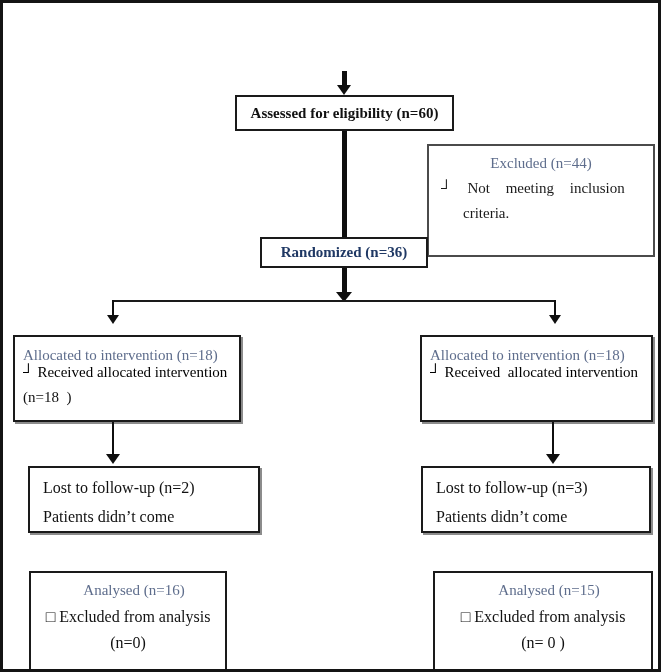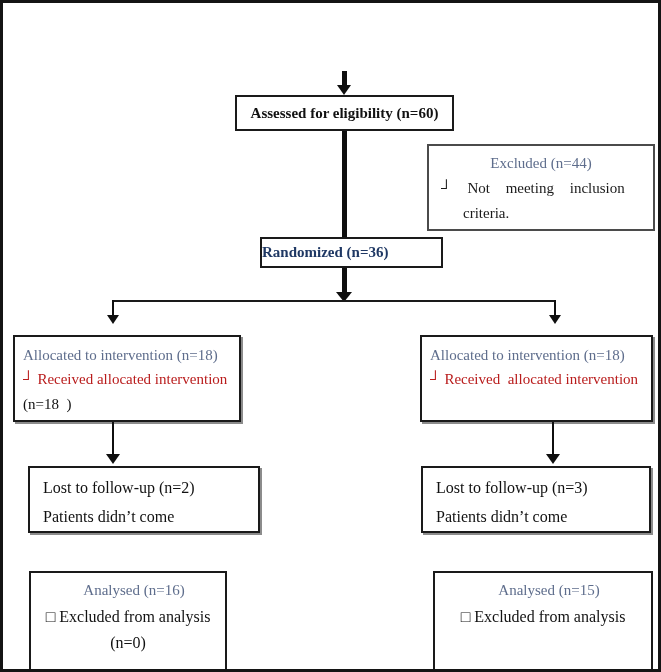--- a/index.html
+++ b/index.html
@@ -27,44 +27,44 @@
   }
 
   
   .assessed{
     left:232px;top:92px;width:219px;height:36px;
     border:2px solid #1a1a1a;
     display:flex;align-items:center;justify-content:center;
     font-weight:bold;font-size:15px;color:#111;
   }
   .excluded{
-    left:424px;top:141px;width:228px;height:87px;
+    left:424px;top:141px;width:228px;height:113px;
     border:2px solid #4b4b4b;
     padding:9px 12px 0 12px;font-size:15px;
   }
   .excluded .title{text-align:center;color:var(--muted-blue-text,#5e6d8c);}
   .excluded .reason{margin-top:8px;word-spacing:12px;}
   .excluded .reason2{margin-top:8px;margin-left:22px;}
 
   .randomized{
-    left:257px;top:234px;width:183px;height:31px;
+    left:257px;top:234px;width:168px;height:31px;
     border:2px solid #1a1a1a;
-    display:flex;align-items:center;
+    display:flex;align-items:center;justify-content:center;
     font-weight:bold;font-size:15px;color:var(--navy-text,#1f3864);
   }
 
   .alloc{
     border:2px solid #1a1a1a;
     box-shadow:2px 2px 0 0 #8c8c8c;
     padding:10px 7px 0 8px;font-size:15px;
   }
   .alloc-left{left:10px;top:332px;width:228px;height:87px;}
   .alloc-right{left:417px;top:332px;width:233px;height:87px;}
   .alloc .title{color:var(--muted-blue-text,#5e6d8c);}
-  .alloc .line{margin-top:7px;color:#b91c1c;}
+  .alloc .line{margin-top:0;color:#000000;}
   .alloc .line3{margin-top:8px;color:#111;}
   .alloc-right .line3{margin-left:24px;}
 
   .lost{
     border:2px solid #1a1a1a;
     box-shadow:2px 2px 0 0 #8c8c8c;
     padding:6px 0 0 13px;font-size:16px;line-height:1.8;color:#111;
   }
   .lost-left{left:25px;top:463px;width:232px;height:67px;}
   .lost-right{left:418px;top:463px;width:230px;height:67px;}
@@ -147,15 +147,16 @@
 
   <div class="box analysed analysed-left">
     <div class="title txt">Analysed (n=16)</div>
     <div class="line"><span>□</span> <span class="txt">Excluded from analysis</span></div>
     <div class="line3 txt">(n=0)</div>
   </div>
 
   <div class="box analysed analysed-right">
     <div class="title txt">Analysed (n=15)</div>
     <div class="line"><span>□</span> <span class="txt">Excluded from analysis</span></div>
+    <div class="line3 txt">(n= 0 )</div>
   </div>
 
 </div>
 
 </body></html>

